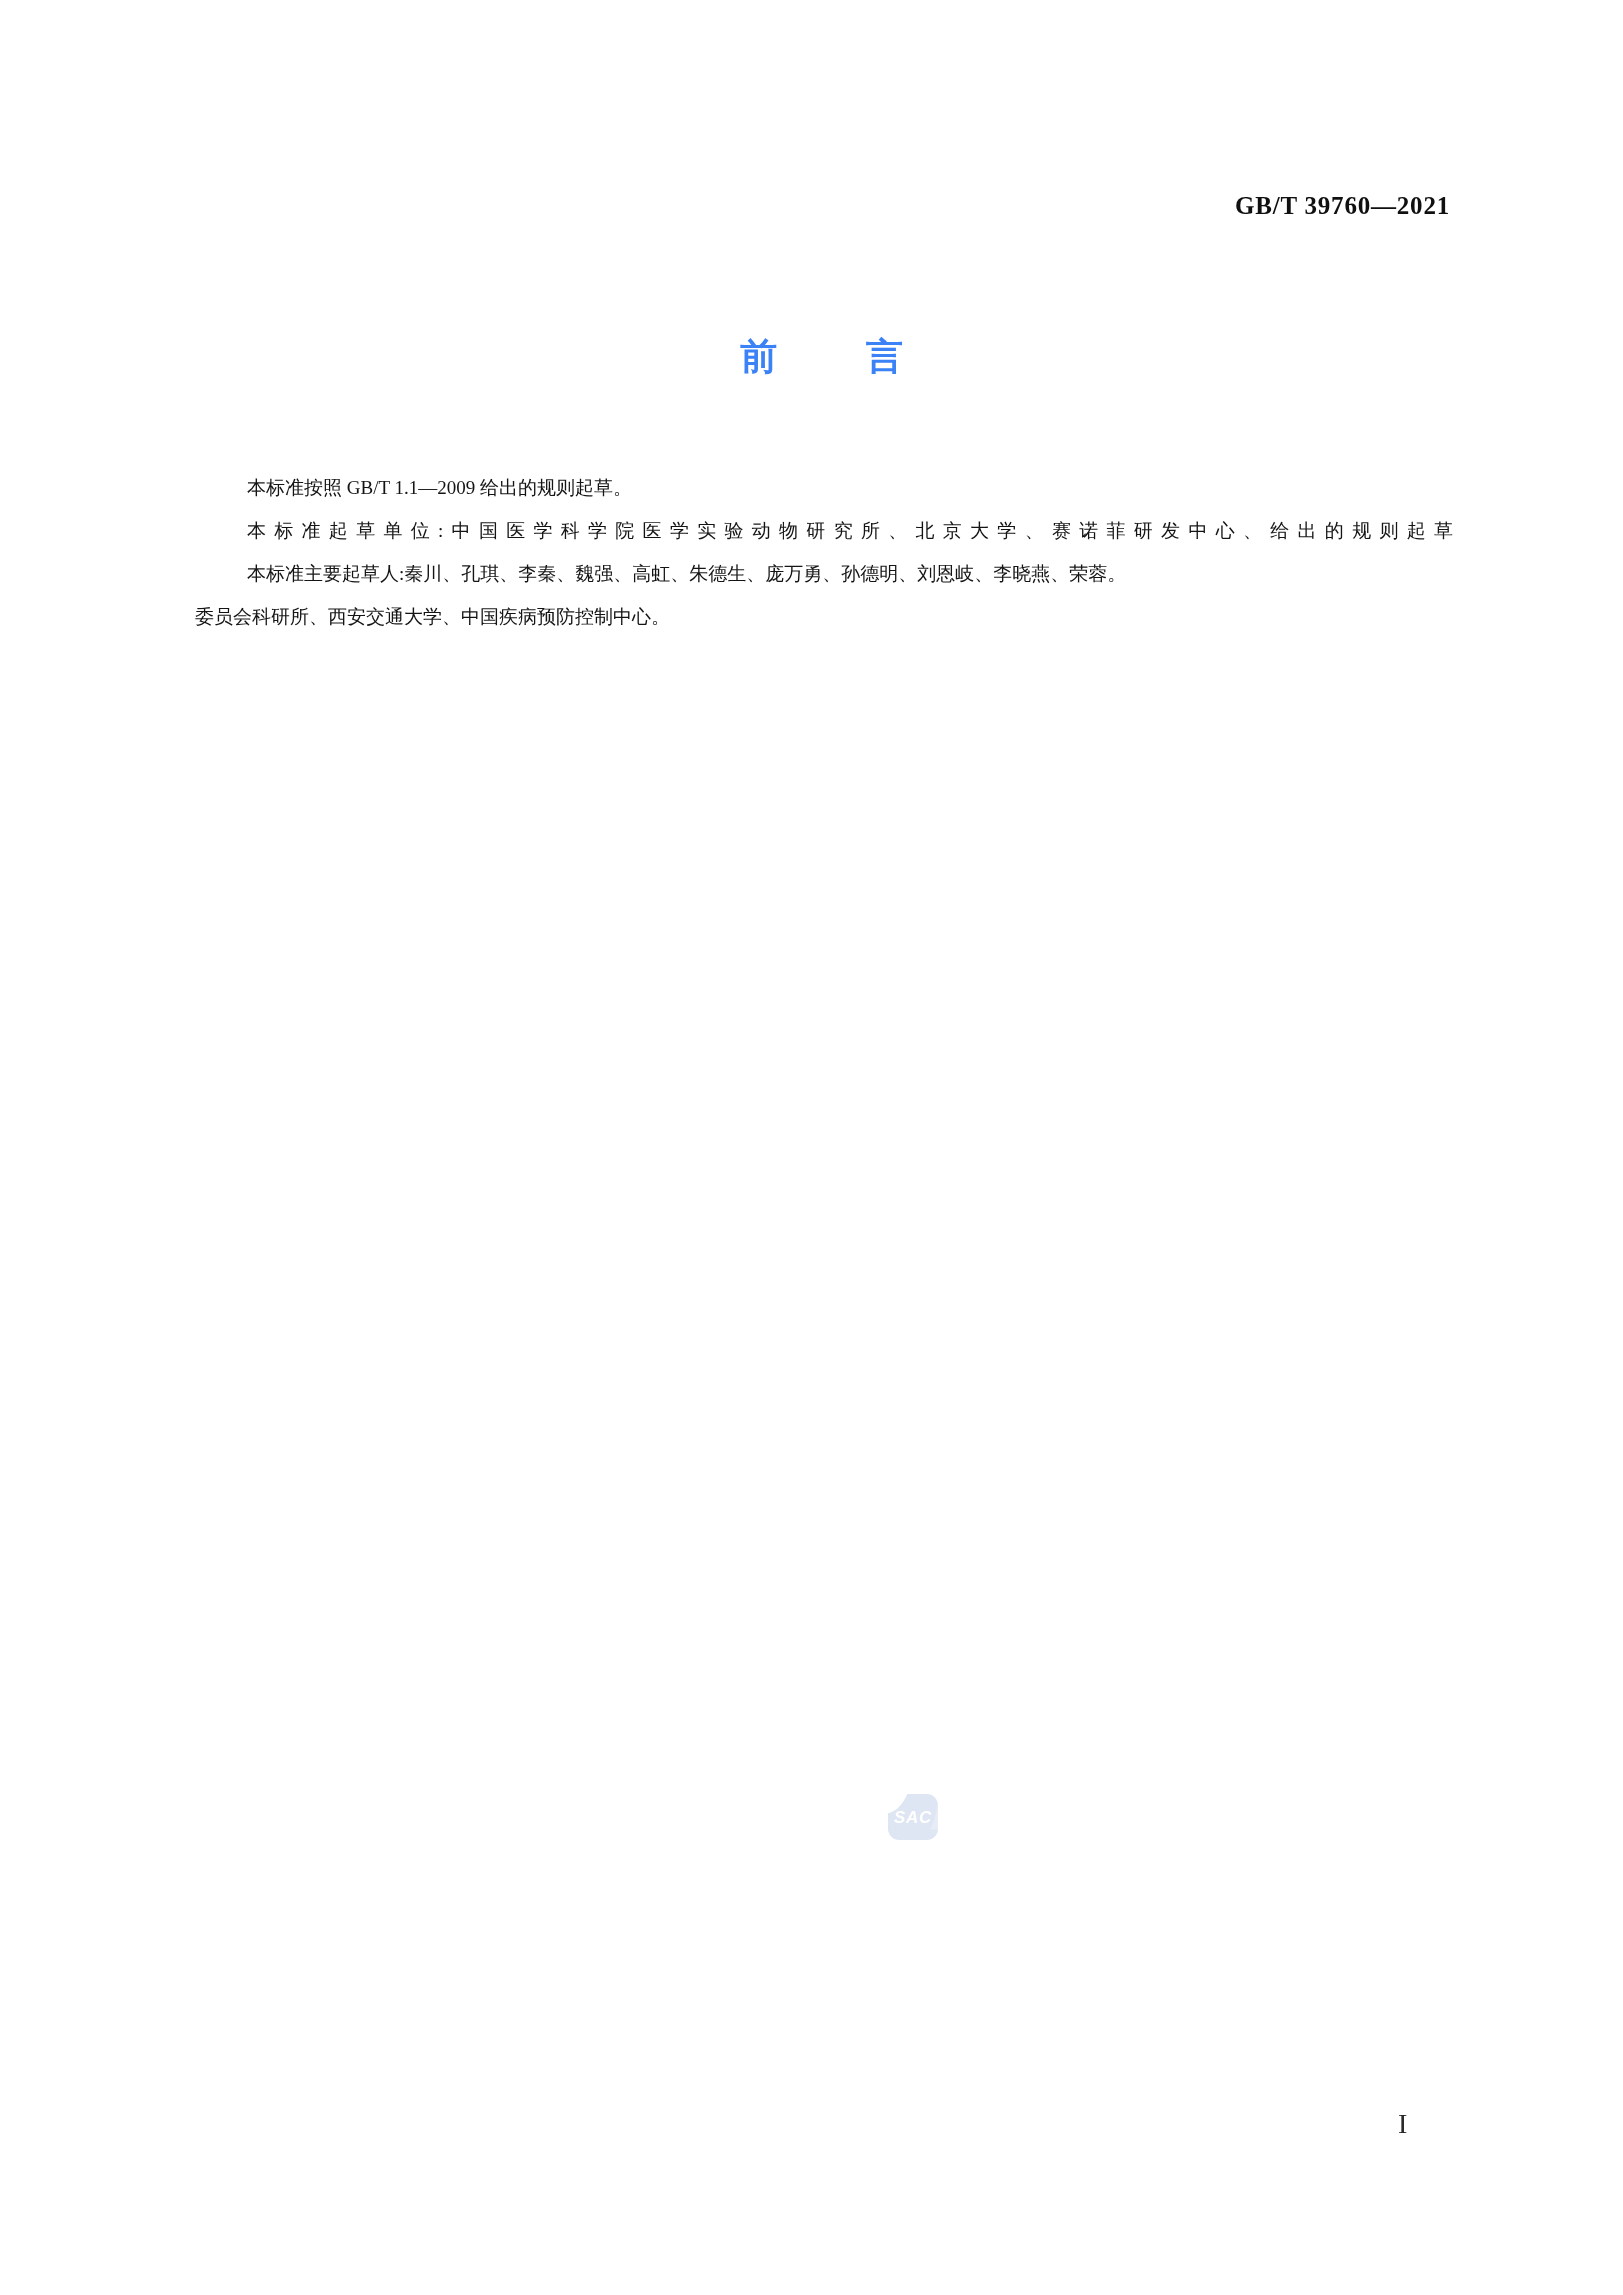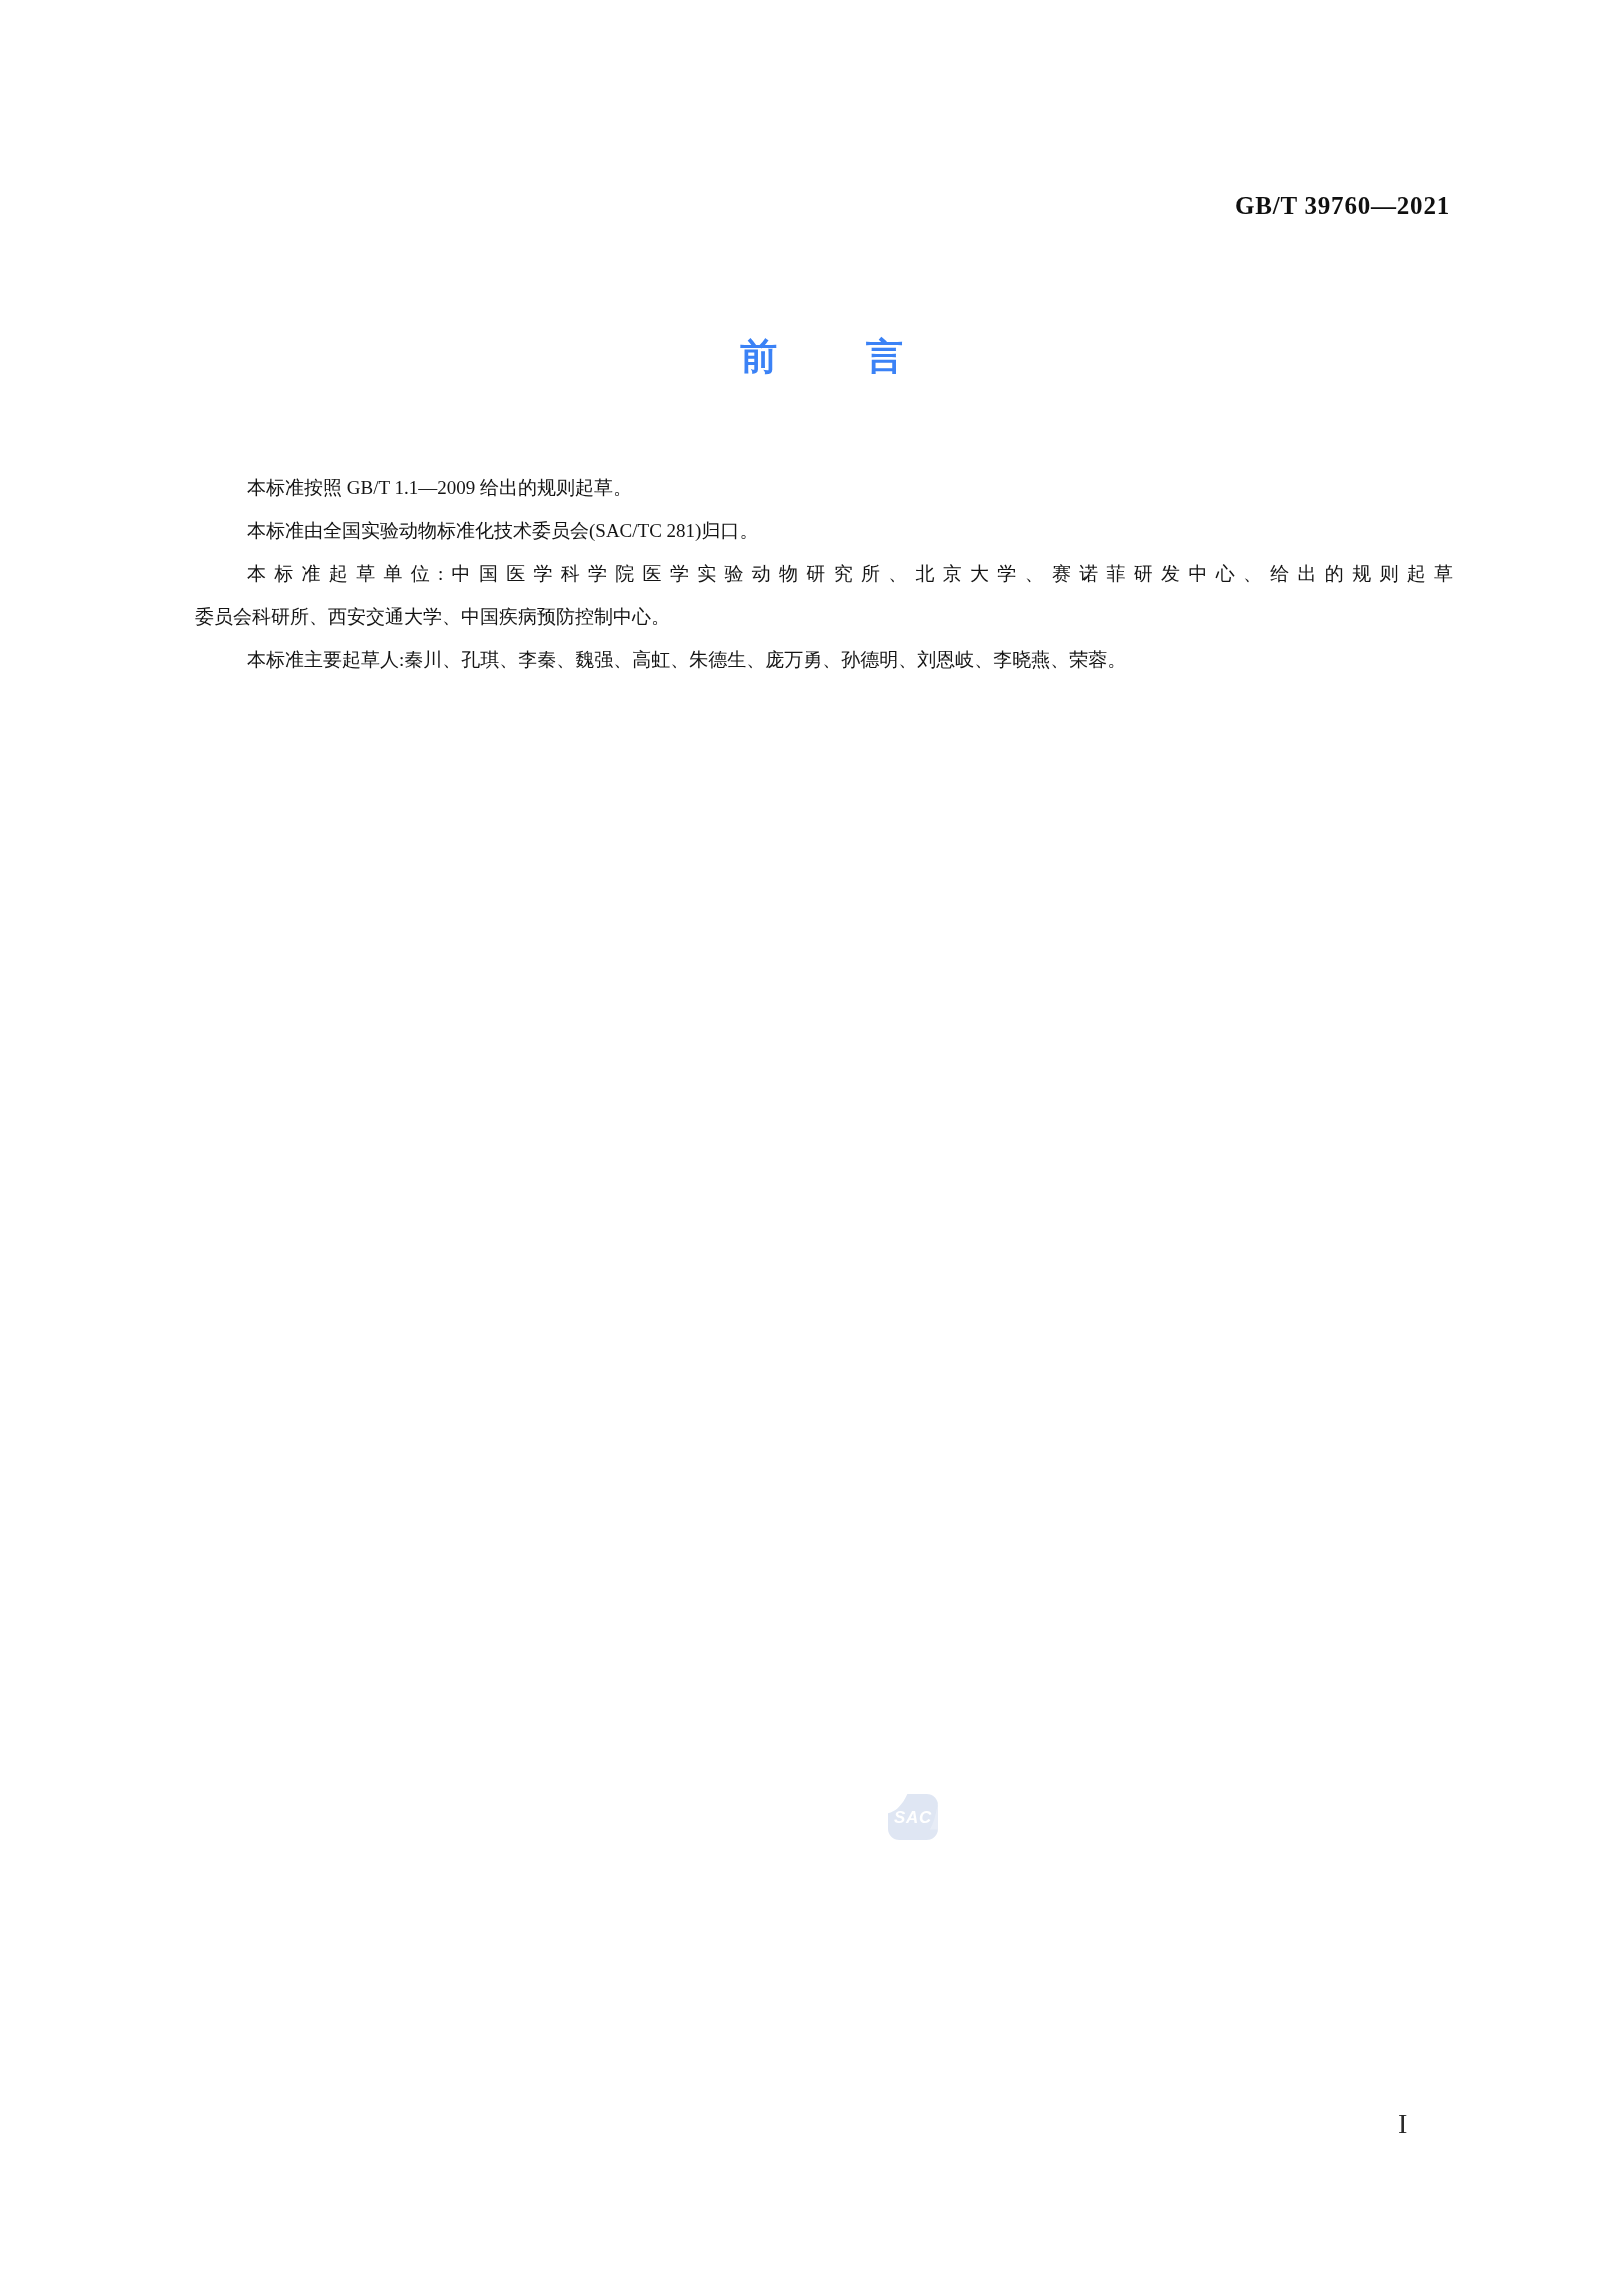--- a/index.html
+++ b/index.html
@@ -79,24 +79,23 @@
 <body>
 
 <div class="page">
 
   <div class="std-number">GB/T 39760—2021</div>
 
   <div class="doc-title">前　　言</div>
 
   <div class="content">
     <div class="line indent">本标准按照 GB/T 1.1—2009 给出的规则起草。</div>
-    <div class="line indent">本标准由全国实验动物标准化技术委员会(SAC/TC 281)归口。</div>
     <div class="line indent stretch">本标准起草单位:中国医学科学院医学实验动物研究所、北京大学、赛诺菲研发中心、给出的规则起草</div>
+    <div class="line indent">本标准主要起草人:秦川、孔琪、李秦、魏强、高虹、朱德生、庞万勇、孙德明、刘恩岐、李晓燕、荣蓉。</div>
     <div class="line">委员会科研所、西安交通大学、中国疾病预防控制中心。</div>
-    <div class="line indent">本标准主要起草人:秦川、孔琪、李秦、魏强、高虹、朱德生、庞万勇、孙德明、刘恩岐、李晓燕、荣蓉。</div>
   </div>
 
   <div class="watermark">
     <svg width="50" height="46" viewBox="0 0 62 57" xmlns="http://www.w3.org/2000/svg">
       <rect x="0" y="0" width="62" height="57" rx="14" fill="#dce4f2"></rect>
       <path d="M0,24 C9,22 16,15 21,6 C22,4 23,2 24,0 L0,0 Z" fill="#ffffff"></path>
       <path d="M62,10 C60,22 58,34 52,44 L62,44 Z" fill="#e8eef8" opacity="0.7"></path>
       <text x="31" y="36" text-anchor="middle" font-family="Liberation Sans, DejaVu Sans, sans-serif" font-size="21" font-style="italic" font-weight="bold" letter-spacing="1" fill="#ffffff">SAC</text>
     </svg>
   </div>

